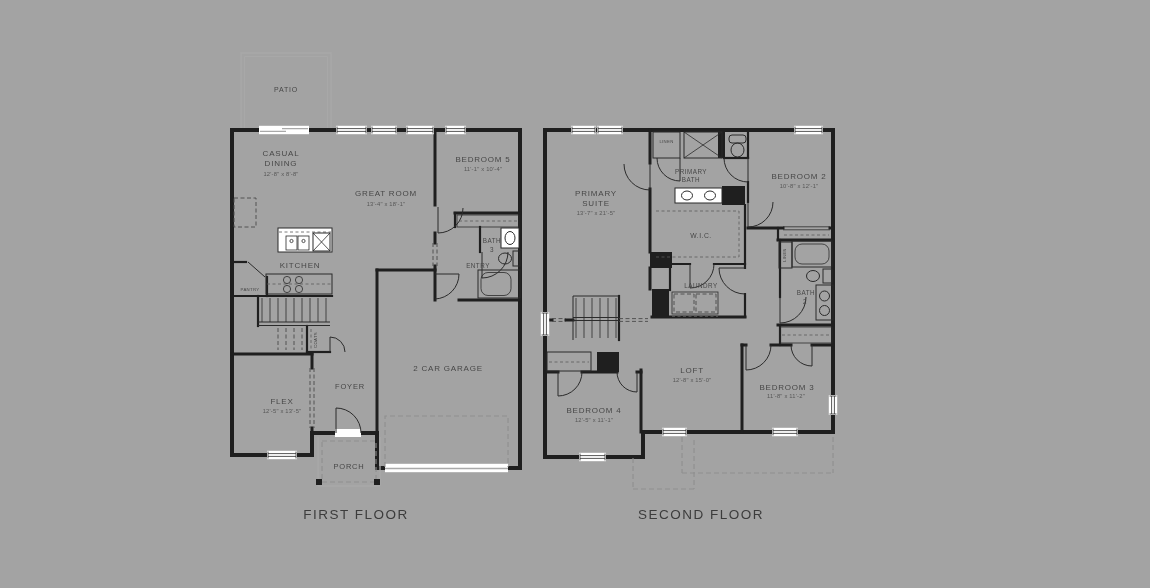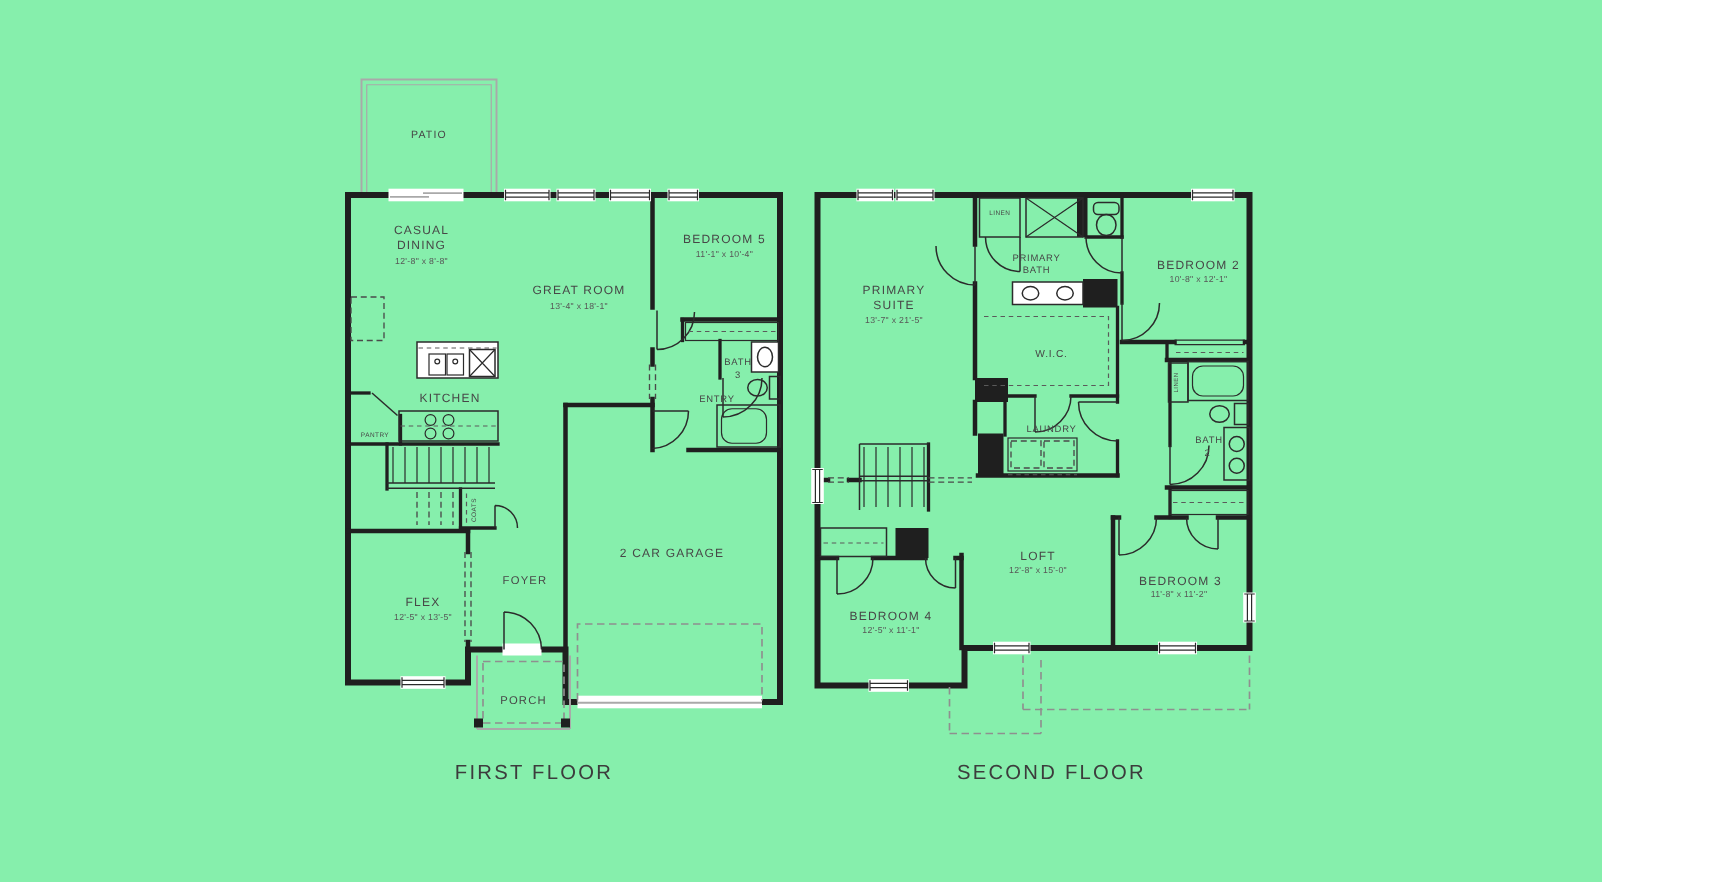--- a/index.html
+++ b/index.html
@@ -1,16 +1,16 @@
 <!DOCTYPE html>
 <html><head>
 <meta charset="utf-8">
 <style>
   html,body{margin:0;padding:0;background:#ffffff;width:1150px;height:588px;overflow:hidden;}
-  #stage{position:relative;width:1068px;height:588px;background:#86efac;}
+  #stage{position:relative;width:1150px;height:588px;background:#a3a3a3;}
   svg{position:absolute;left:0;top:0;}
   .w4{stroke:#1f1f1f;stroke-width:4;fill:none;stroke-linecap:square;}
   .w3{stroke:#1f1f1f;stroke-width:3;fill:none;stroke-linecap:square;}
   .w2{stroke:#1f1f1f;stroke-width:2.2;fill:none;stroke-linecap:square;}
   .fx{stroke:#2b2b2b;stroke-width:1;fill:none;}
   .fxf{stroke:#2b2b2b;stroke-width:1;fill:#ffffff;}
   .thin{stroke:#2b2b2b;stroke-width:0.8;fill:none;}
   .gray{stroke:#a9a9a9;stroke-width:1.3;fill:none;}
   .grayd{stroke:#8f8f8f;stroke-width:1.1;fill:none;stroke-dasharray:5,3;}
   .dashb{stroke:#4a4a4a;stroke-width:0.9;fill:none;stroke-dasharray:4,2.5;}

